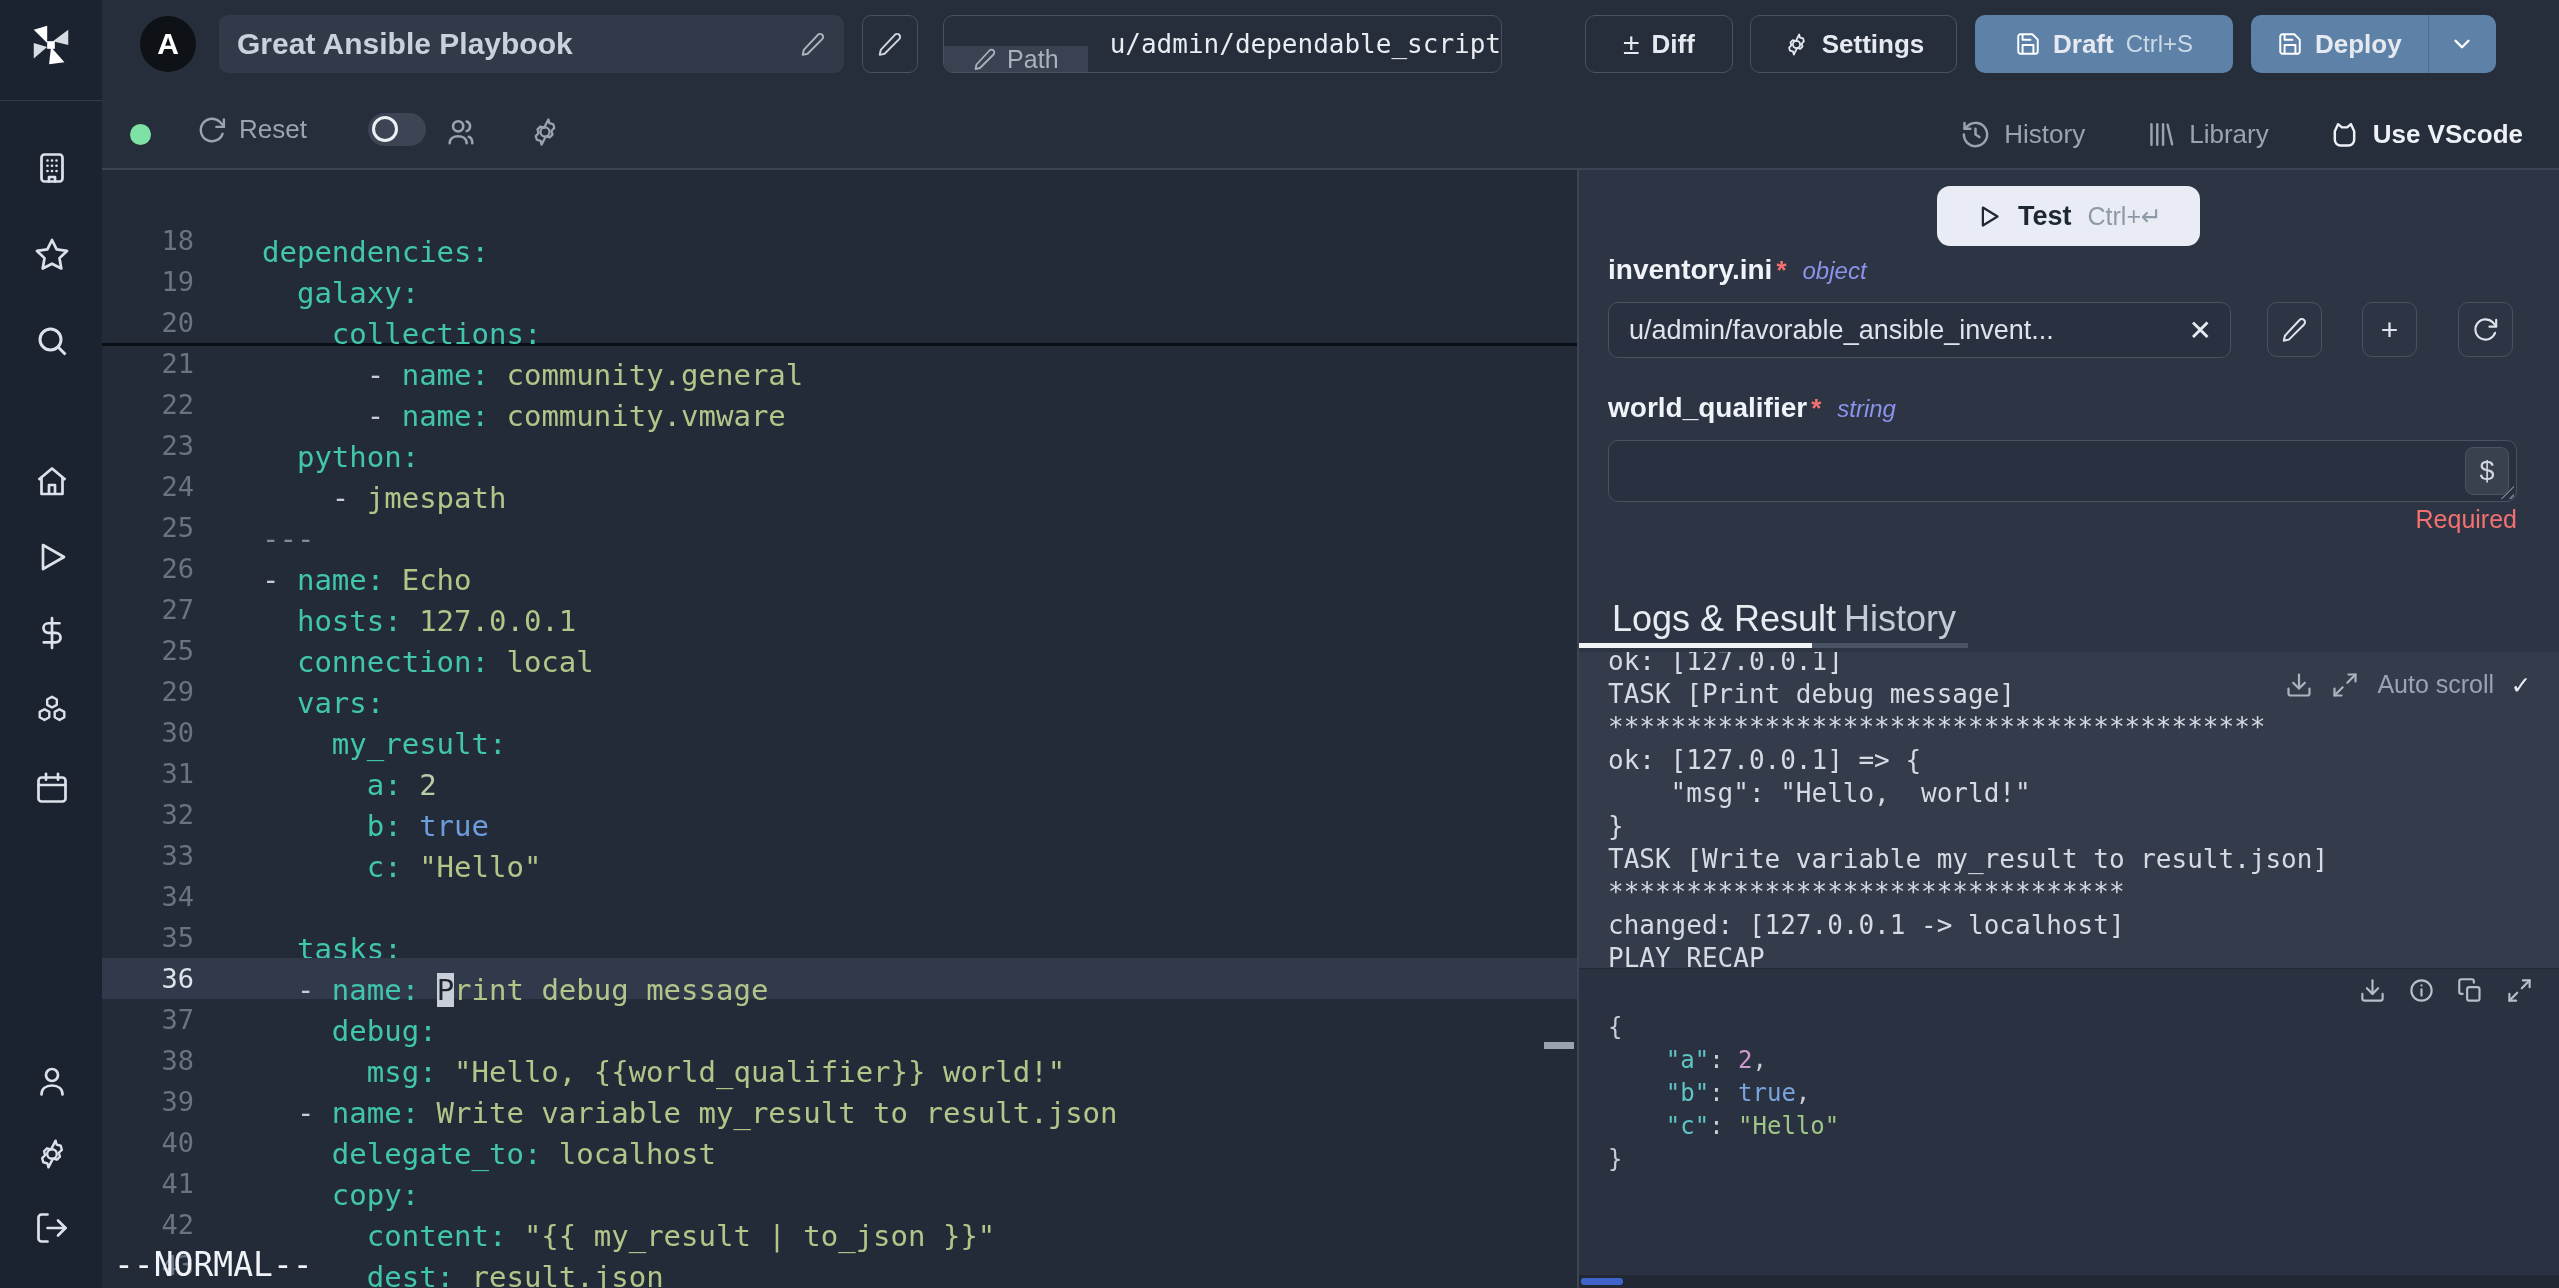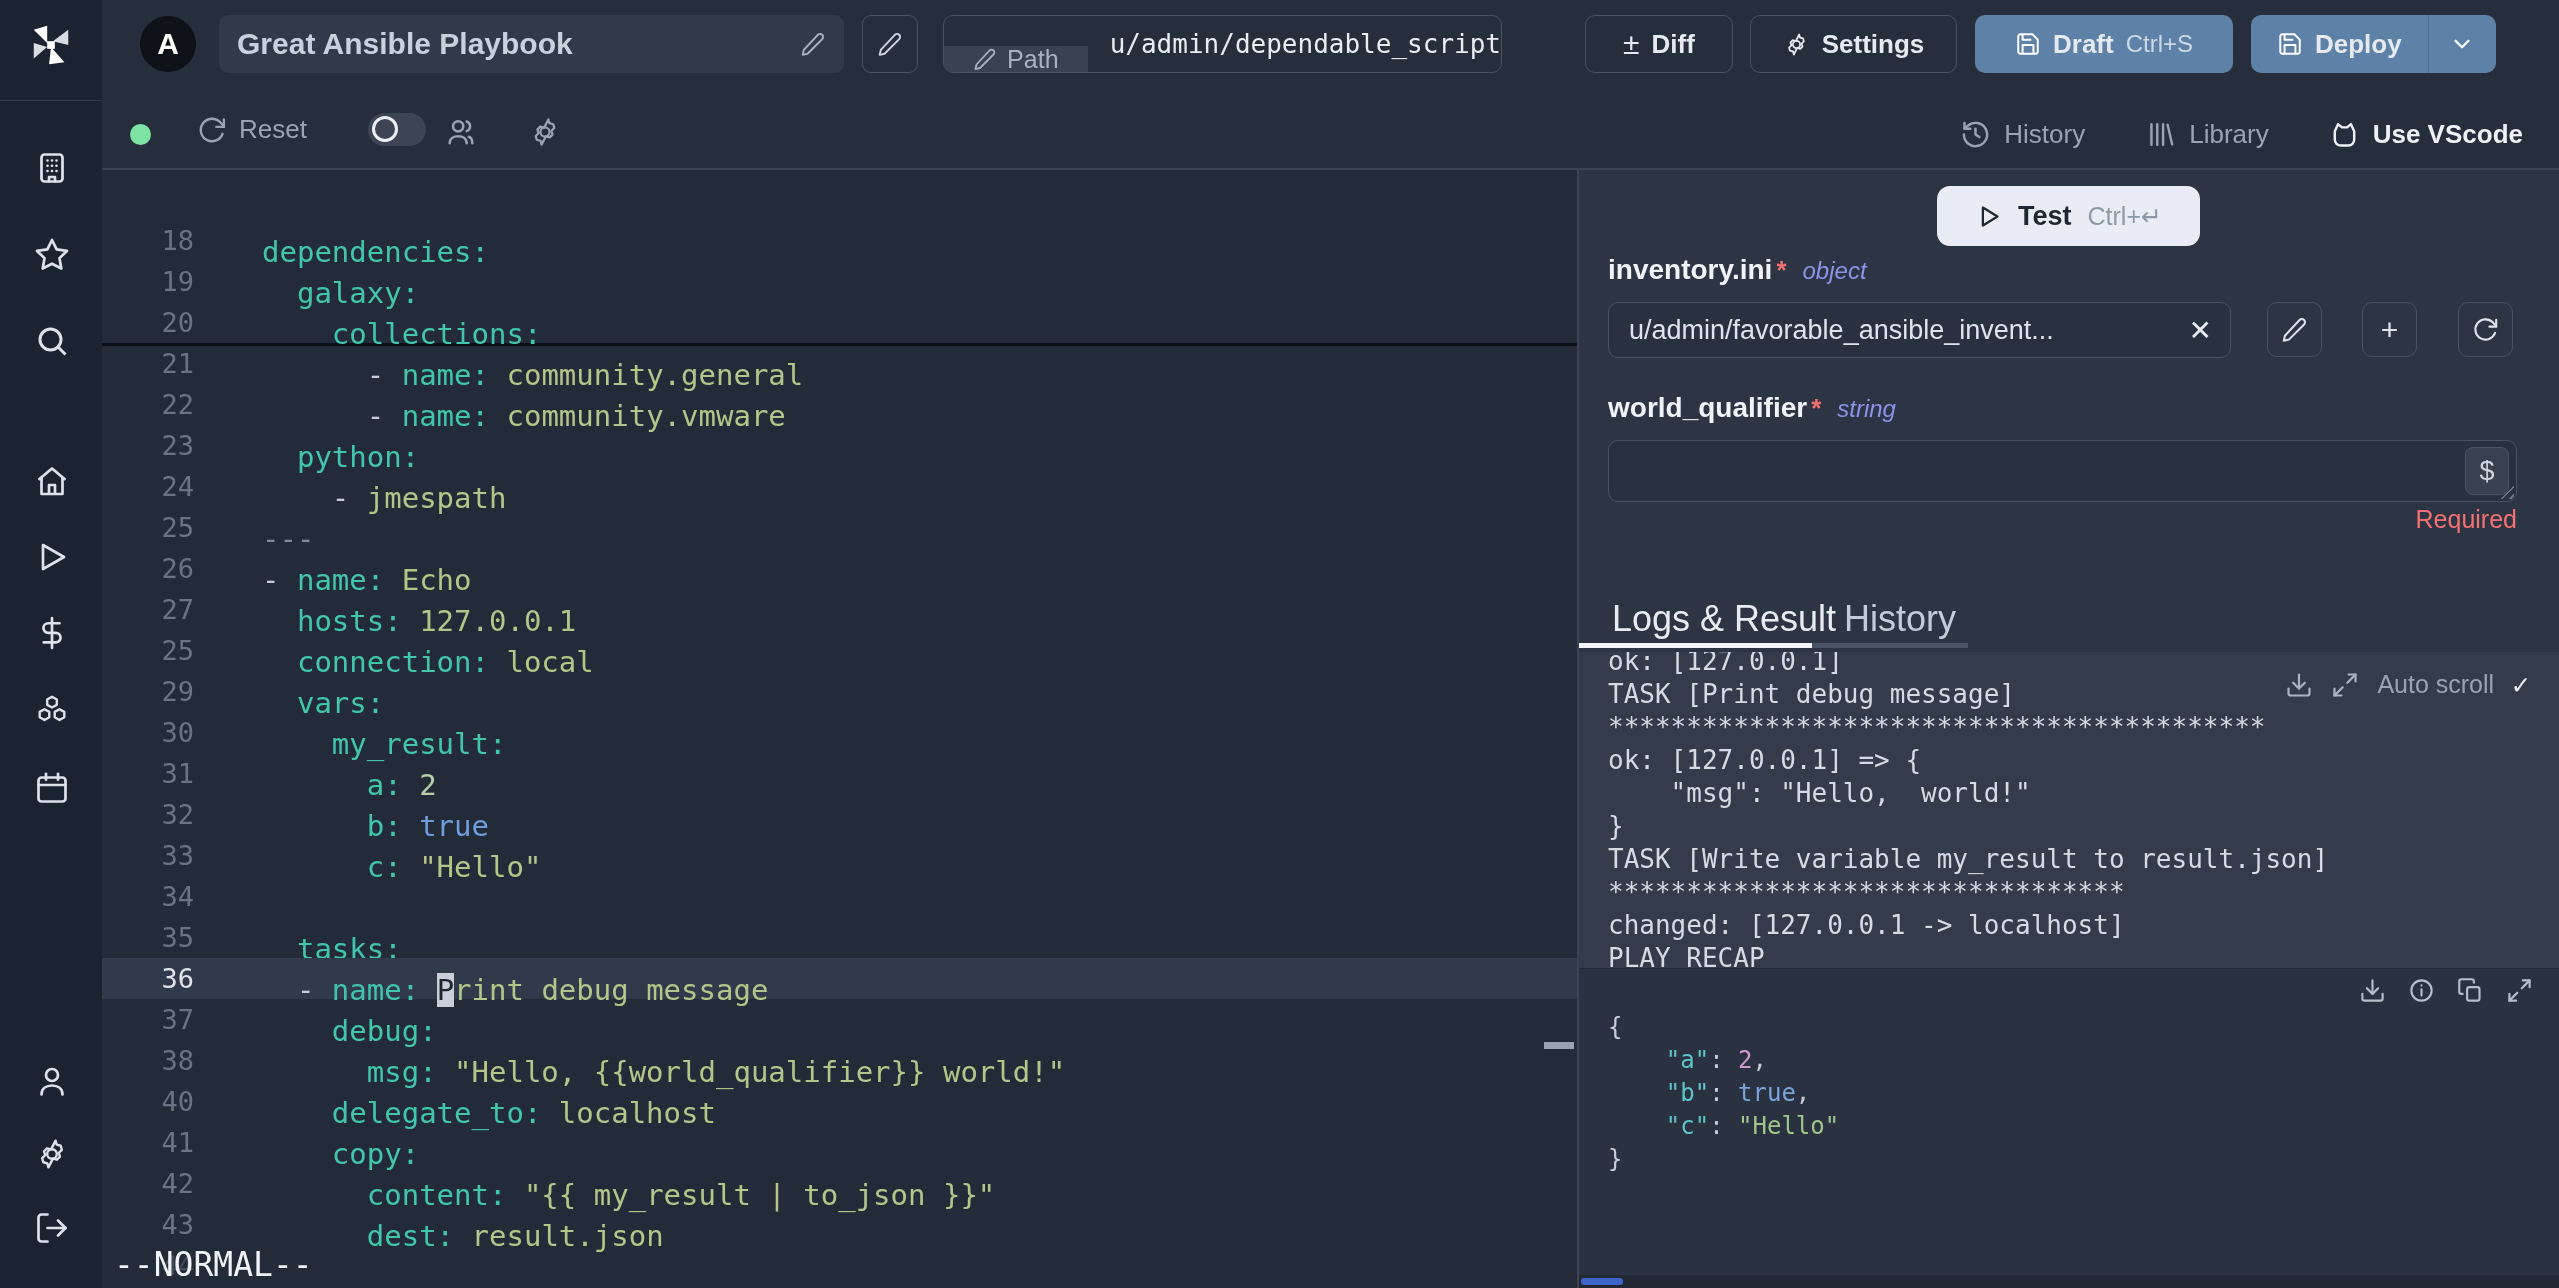--- a/index.html
+++ b/index.html
@@ -420,20 +420,24 @@
         </div>
         <div class="code-line">
           <span class="ln">37</span>
           <span class="ct"><span class="tok-p">    </span><span class="tok-k">debug:</span></span>
         </div>
         <div class="code-line">
           <span class="ln">38</span>
           <span class="ct"><span class="tok-p">      </span><span class="tok-k">msg:</span><span class="tok-v"> "Hello, {{world_qualifier}} world!"</span></span>
         </div>
         <div class="code-line">
+          <span class="ln">39</span>
+          <span class="ct"><span class="tok-p">  - </span><span class="tok-k">name:</span><span class="tok-v"> Write variable my_result to result.json</span></span>
+        </div>
+        <div class="code-line">
           <span class="ln">40</span>
           <span class="ct"><span class="tok-p">    </span><span class="tok-k">delegate_to:</span><span class="tok-v"> localhost</span></span>
         </div>
         <div class="code-line">
           <span class="ln">41</span>
           <span class="ct"><span class="tok-p">    </span><span class="tok-k">copy:</span></span>
         </div>
         <div class="code-line">
           <span class="ln">42</span>
           <span class="ct"><span class="tok-p">      </span><span class="tok-k">content:</span><span class="tok-v"> "{{ my_result | to_json }}"</span></span>

